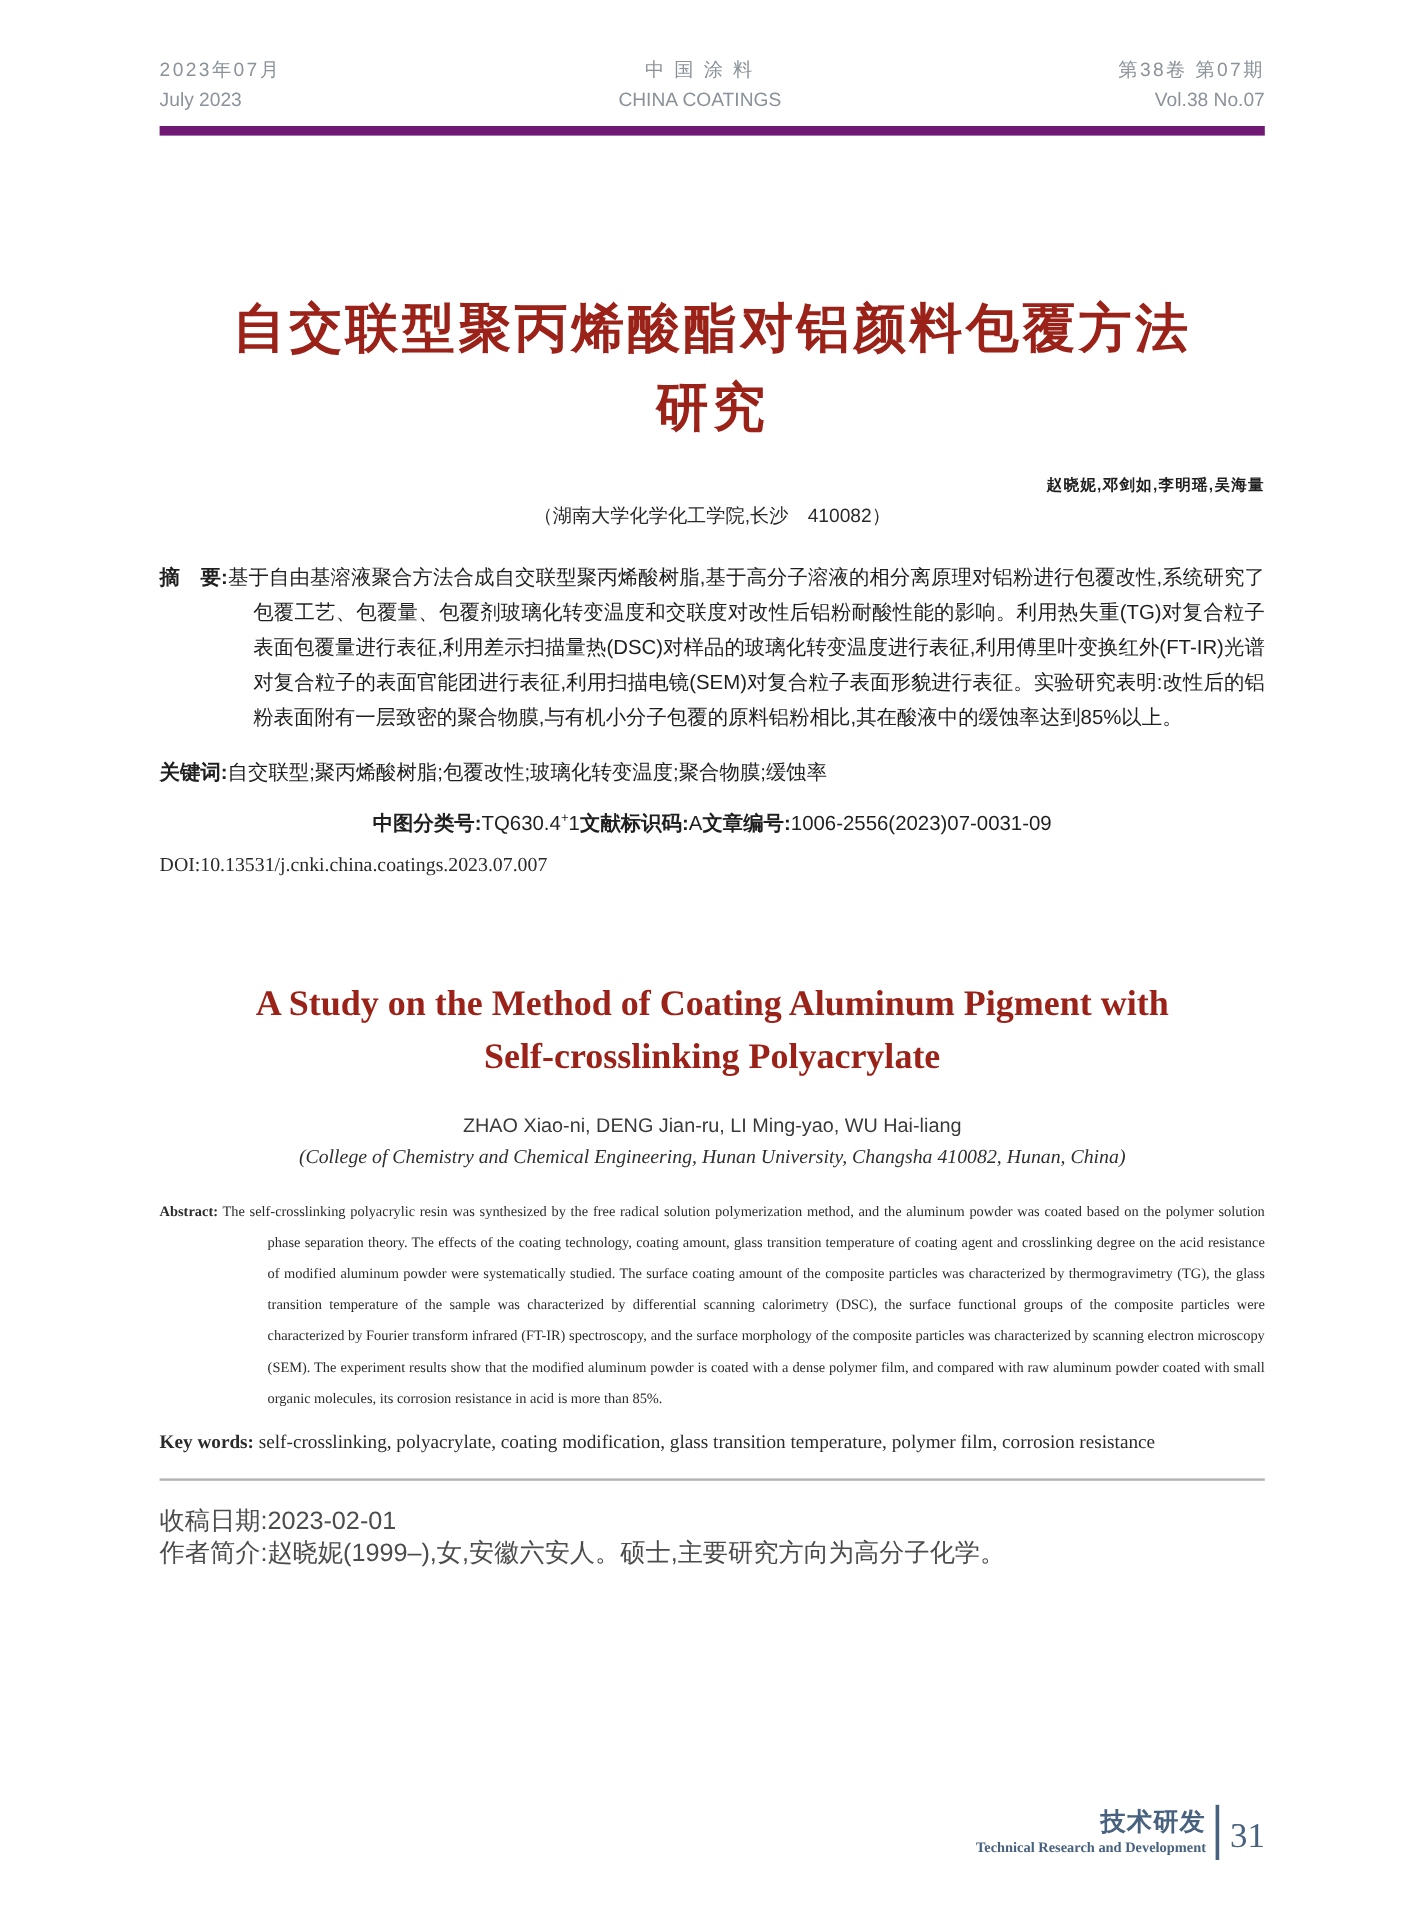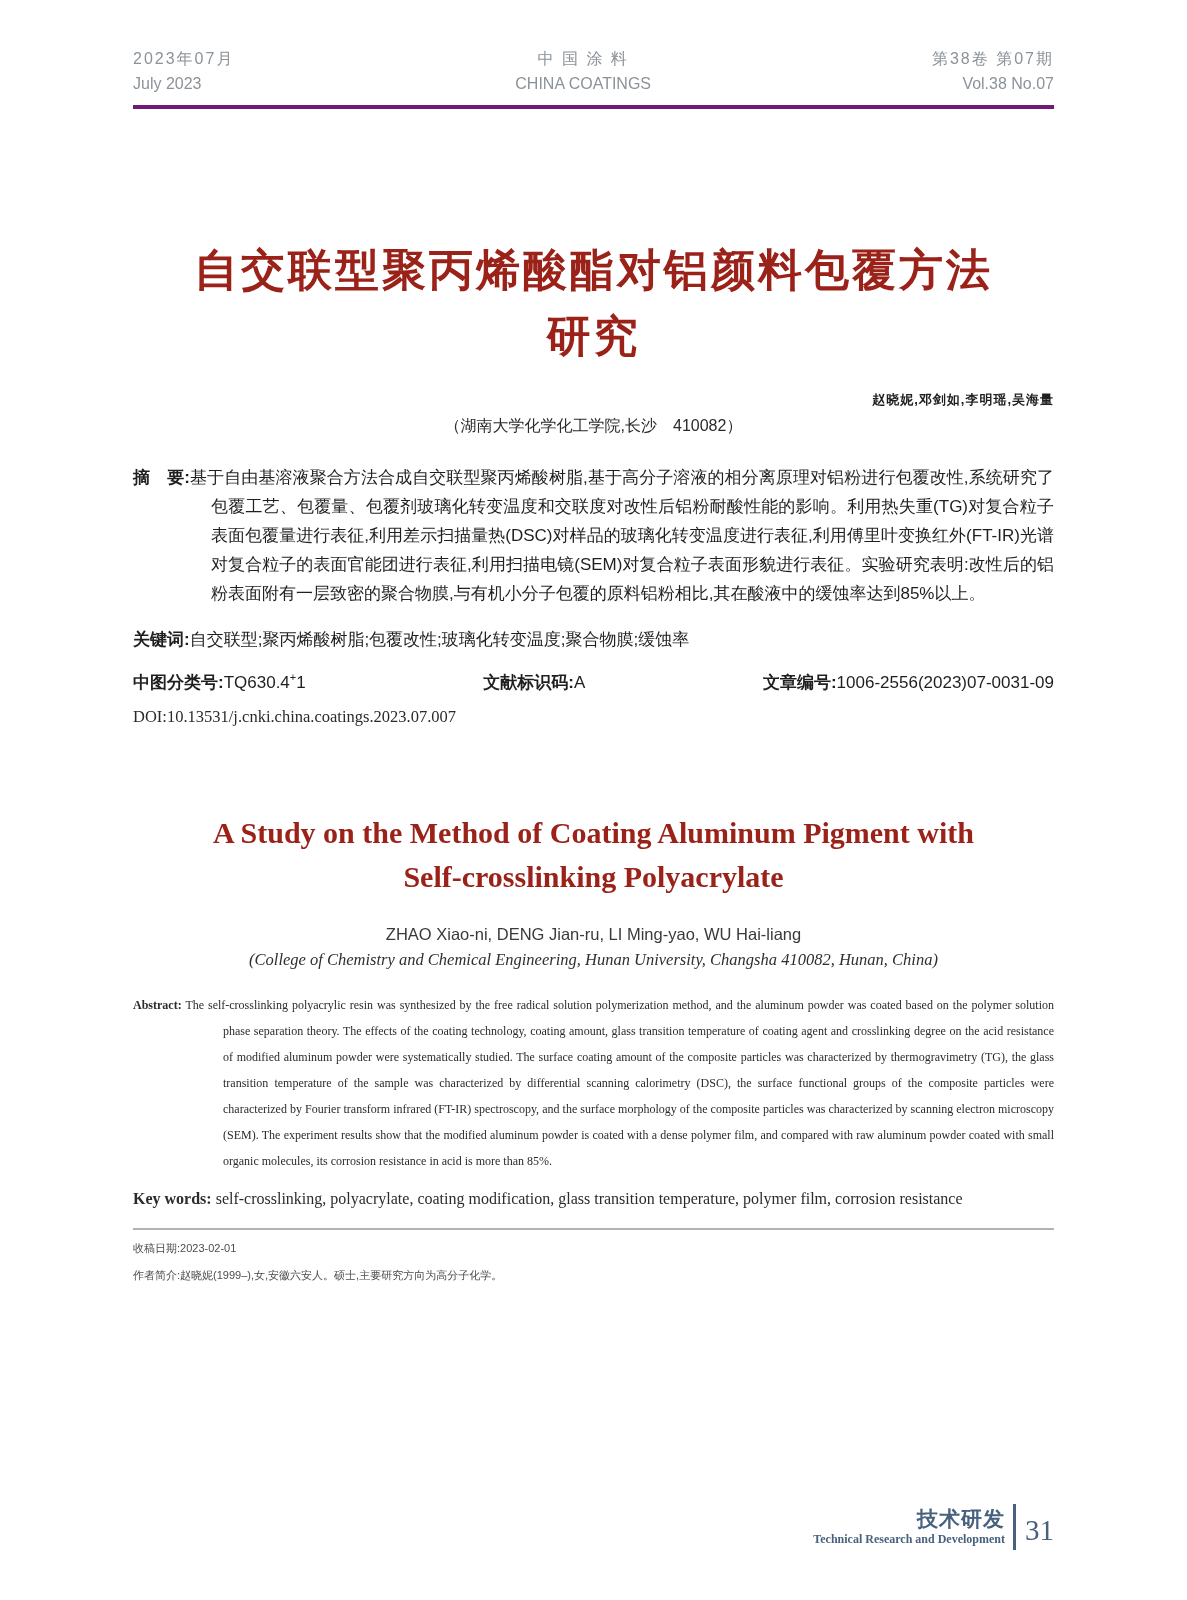--- a/index.html
+++ b/index.html
@@ -12,21 +12,21 @@
     font-family:"Liberation Sans", sans-serif;
     color:#1f1f1f;
     box-sizing:border-box;
   }
   .content { padding:0 133px; }
 
   
   .journal-header {
     display:flex; justify-content:space-between; align-items:flex-end;
     padding-top:46px; padding-bottom:9px;
-    border-bottom:4px solid #701a75;
+    border-bottom:8px solid #701a75;
     color:#8b9299;
     font-size:16px; line-height:25px;
   }
   .jh-col { white-space:nowrap; }
   .jh-center { text-align:center; }
   .jh-right { text-align:right; }
   .jh-zh { letter-spacing:2px; }
 
   
   .title-zh {
@@ -52,21 +52,21 @@
     text-align:justify;
     padding-left:78px; text-indent:-78px;
   }
   .lbl-b { font-weight:bold; }
   .keywords-zh {
     margin-top:5px;
     font-size:17px; line-height:29px;
   }
   .meta-row {
     margin-top:12px;
-    display:flex; justify-content:space-between;
+    display:flex; justify-content:center;
     font-size:17px;
   }
   .doi-line {
     margin-top:13px;
     font-family:"Liberation Serif", serif;
     font-size:16.5px; color:#2a2a2a;
   }
   sup { font-size:11px; }
 
   
@@ -118,22 +118,22 @@
   }
   .indent2 { text-indent:35px; }
   .col-right { padding-top:4px; }
 
   
   .footnote-sep {
     margin-top:6px;
     border-top:2.5px solid #b3b3b3;
   }
   .footnotes {
-    padding-top:5px;
-    font-size:11px; line-height:26.5px; color:#4c4c4c;
+    padding-top:21px;
+    font-size:21px; line-height:26.5px; color:#4c4c4c;
   }
 
   
   .page-footer {
     position:absolute; right:133px; bottom:50px;
     display:flex; align-items:center;
   }
   .pf-text { text-align:right; }
   .pf-zh {
     color:#47617e; font-size:21px; font-weight:bold;

